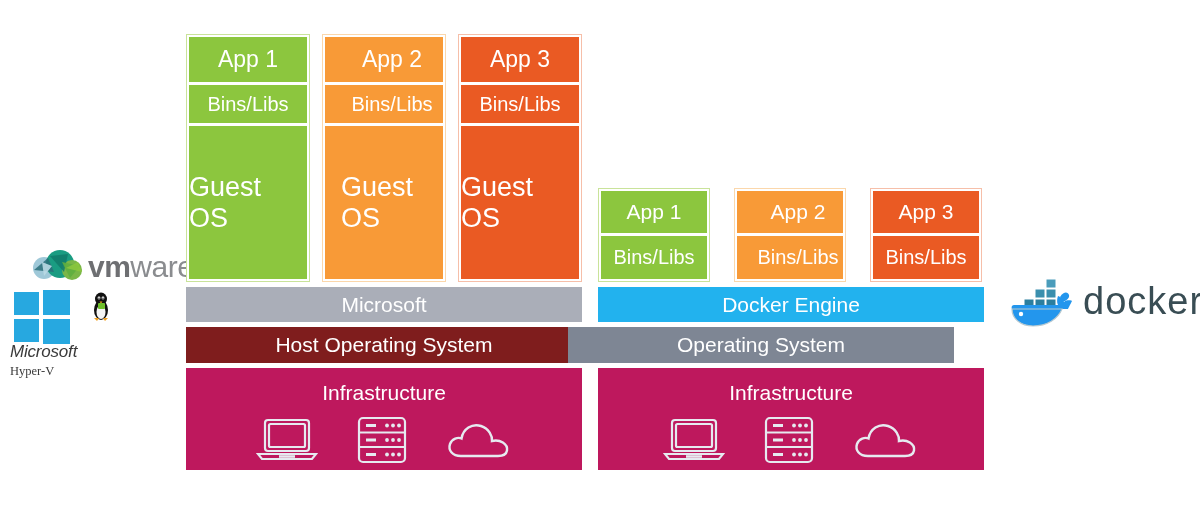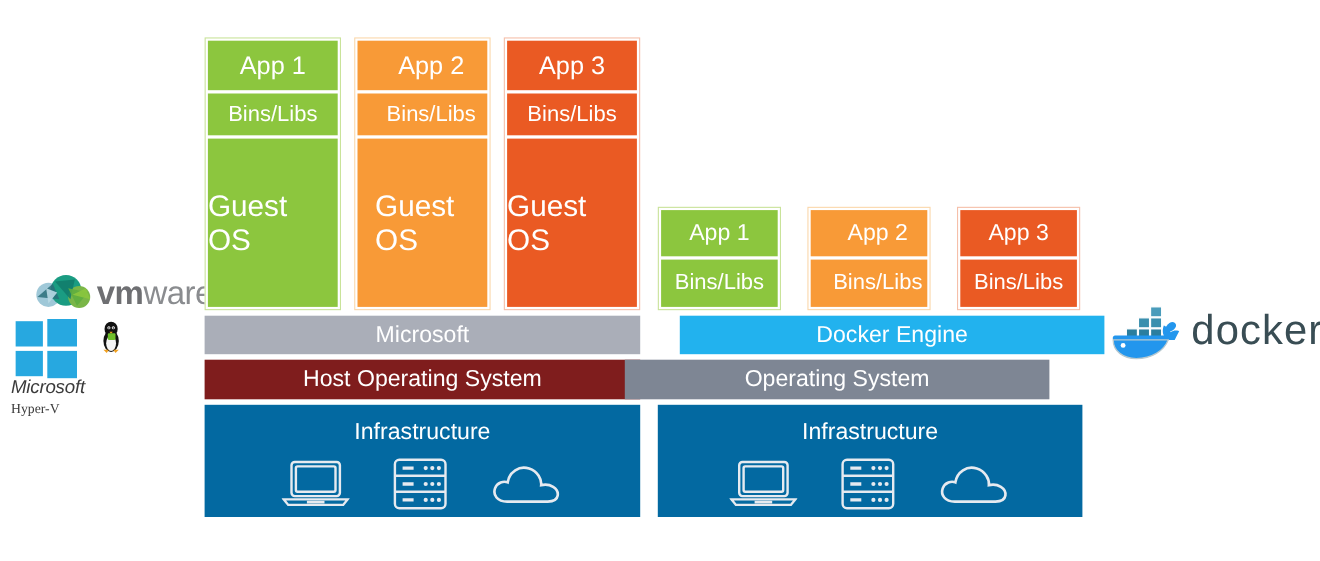--- a/index.html
+++ b/index.html
@@ -36,21 +36,21 @@
   .ct-bins { top: 47px; bottom: 2px; font-size: 20px; }
 
   
   .band { position: absolute; display: flex; align-items: center;
           justify-content: center; color: #ffffff; white-space: nowrap; }
   .band-hyper  { background: #AAAEB8; font-size: 21px; }
   .band-hostos { background: #7f1d1d; font-size: 21px; }
   .band-engine { background: #22B2EE; font-size: 21px; }
   .band-os     { background: #7E8694; font-size: 21px; }
 
-  .infra { position: absolute; background: #0369a1; }
+  .infra { position: absolute; background: #be185d; }
   .infra-title { position: absolute; top: 13px; left: 0; right: 0;
                  text-align: center; color: #ffffff; font-size: 21px; }
   .infra-icons { position: absolute; top: 48px; left: 0; right: 0;
                  display: flex; align-items: center; justify-content: center;
                  gap: 36px; }
 
   
   .logo { position: absolute; }
 
   .ms-label {
@@ -211,21 +211,21 @@
   <div class="ct-wrap orange" style="left:734px; top:188px; width:112px; height:94px;">
     <div class="seg orange ct-app">App 2</div>
     <div class="seg orange ct-bins">Bins/Libs</div>
   </div>
 
   <div class="ct-wrap red" style="left:870px; top:188px; width:112px; height:94px;">
     <div class="seg red ct-app">App 3</div>
     <div class="seg red ct-bins">Bins/Libs</div>
   </div>
 
-  <div class="band band-engine" style="left:618px; top:287px; width:386px; height:35px;">Docker Engine</div>
+  <div class="band band-engine" style="left:598px; top:287px; width:386px; height:35px;">Docker Engine</div>
 
   <div class="band band-os" style="left:568px; top:327px; width:386px; height:36px;">Operating System</div>
 
   <div class="infra" style="left:598px; top:368px; width:386px; height:102px;">
     <div class="infra-title">Infrastructure</div>
     <div class="infra-icons">
 
       <span>
         <svg width="62" height="48" viewBox="0 0 62 48" fill="none" stroke="#e6eaf0" stroke-width="2.2">
           <rect x="9" y="4" width="44" height="31" rx="3"></rect>

